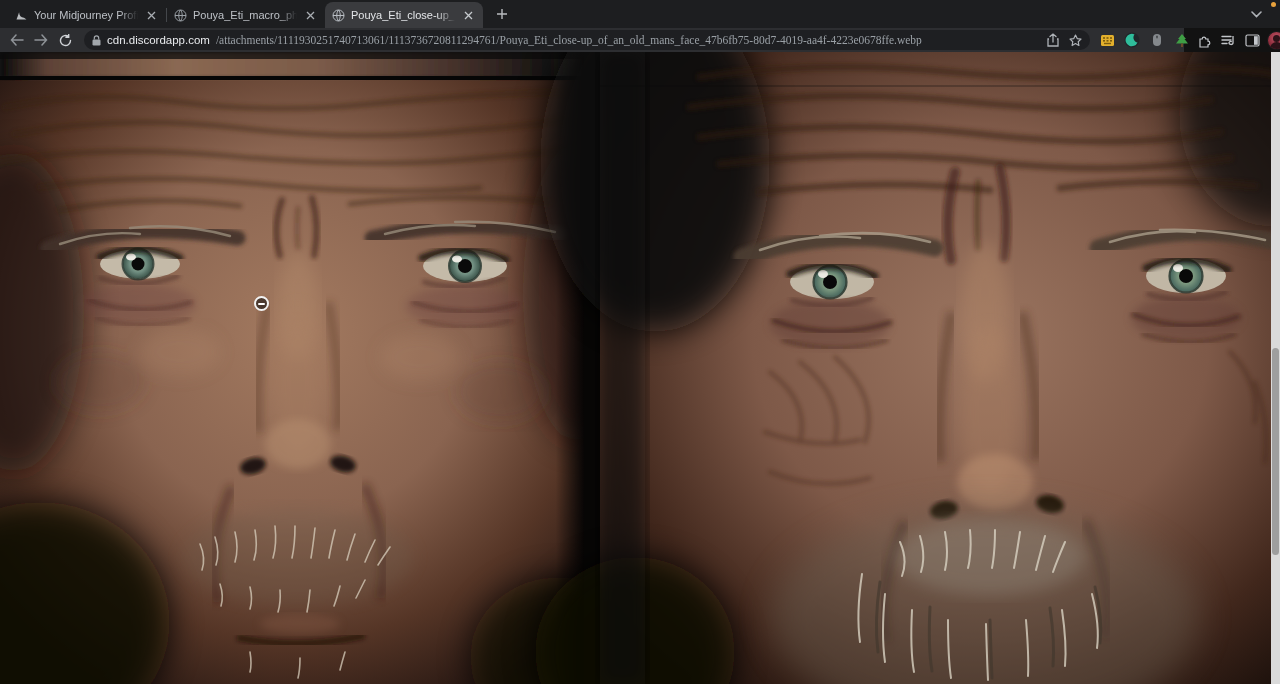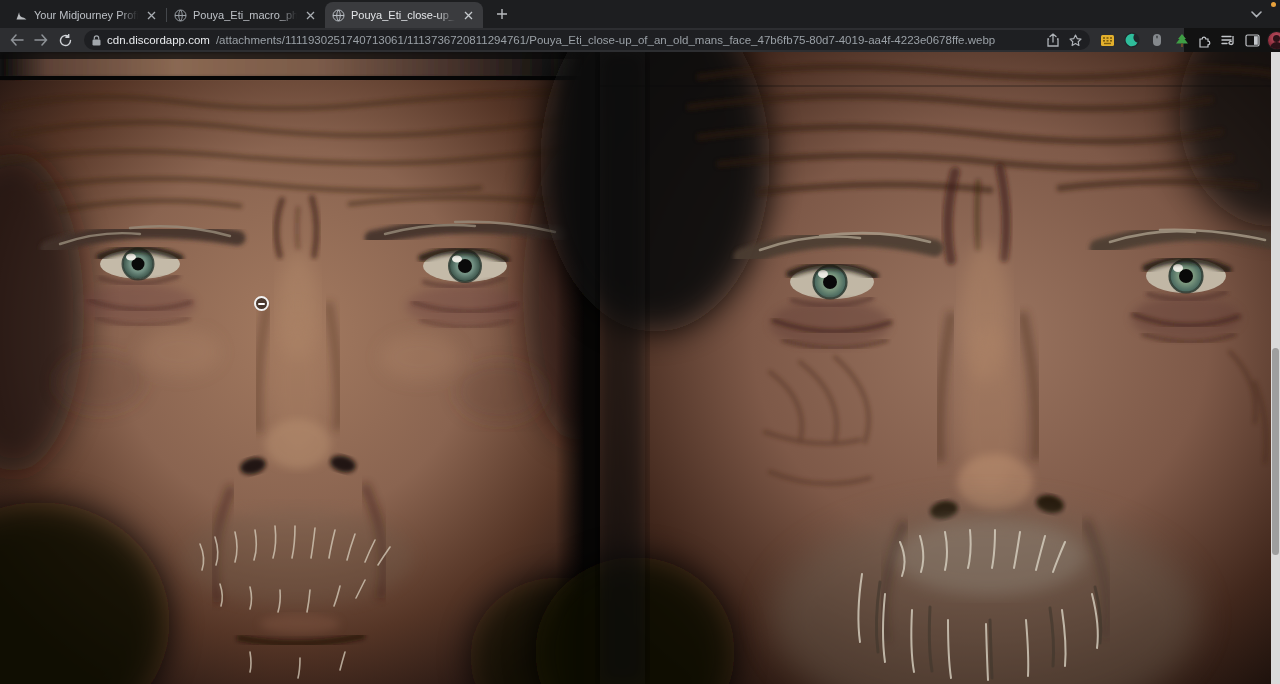--- a/index.html
+++ b/index.html
@@ -30,21 +30,21 @@
 
   
   .toolbar { width:1184px; height:24px; background:#2d2e31; display:flex; align-items:center;
              padding:0 6px; gap:2px; }
   .navbtn { width:22px; height:22px; display:flex; align-items:center; justify-content:center;
             border-radius:50%; flex:0 0 22px; }
   .omnibox { height:20px; flex:0 0 1006px; margin-left:6px; margin-right:4px; background:#1e1f22;
              border-radius:10px; display:flex; align-items:center; padding:0 8px; gap:6px;
              font-size:11.5px; overflow:hidden; }
   .omnibox .domain { color:#e8eaed; white-space:nowrap; }
-  .omnibox .path { color:#9aa0a6; white-space:nowrap; overflow:hidden; flex:1; }
+  .omnibox .path { color:#9aa0a6; white-space:nowrap; overflow:hidden; flex:1;font-family:Liberation Serif, serif; }
   .omni-actions { display:flex; align-items:center; gap:10px; margin-left:auto; }
   .ext-area { display:flex; align-items:center; gap:7px; margin-left:2px; }
   .extbtn { width:18px; height:18px; display:flex; align-items:center; justify-content:center; }
   .avatar { width:19px; height:19px; border-radius:50%;
             background:radial-gradient(circle at 50% 35%, #c4596b 0%, #93303f 55%, #5d1b27 100%);
             position:relative; overflow:hidden; border:1px solid #1c1c1e; }
   .avatar::before { content:""; position:absolute; left:5.5px; top:3px; width:7px; height:7px;
             border-radius:50%; background:#2c1218; }
   .avatar::after { content:""; position:absolute; left:2.5px; top:10.5px; width:13px; height:9px;
             border-radius:7px 7px 0 0; background:#2c1218; }

